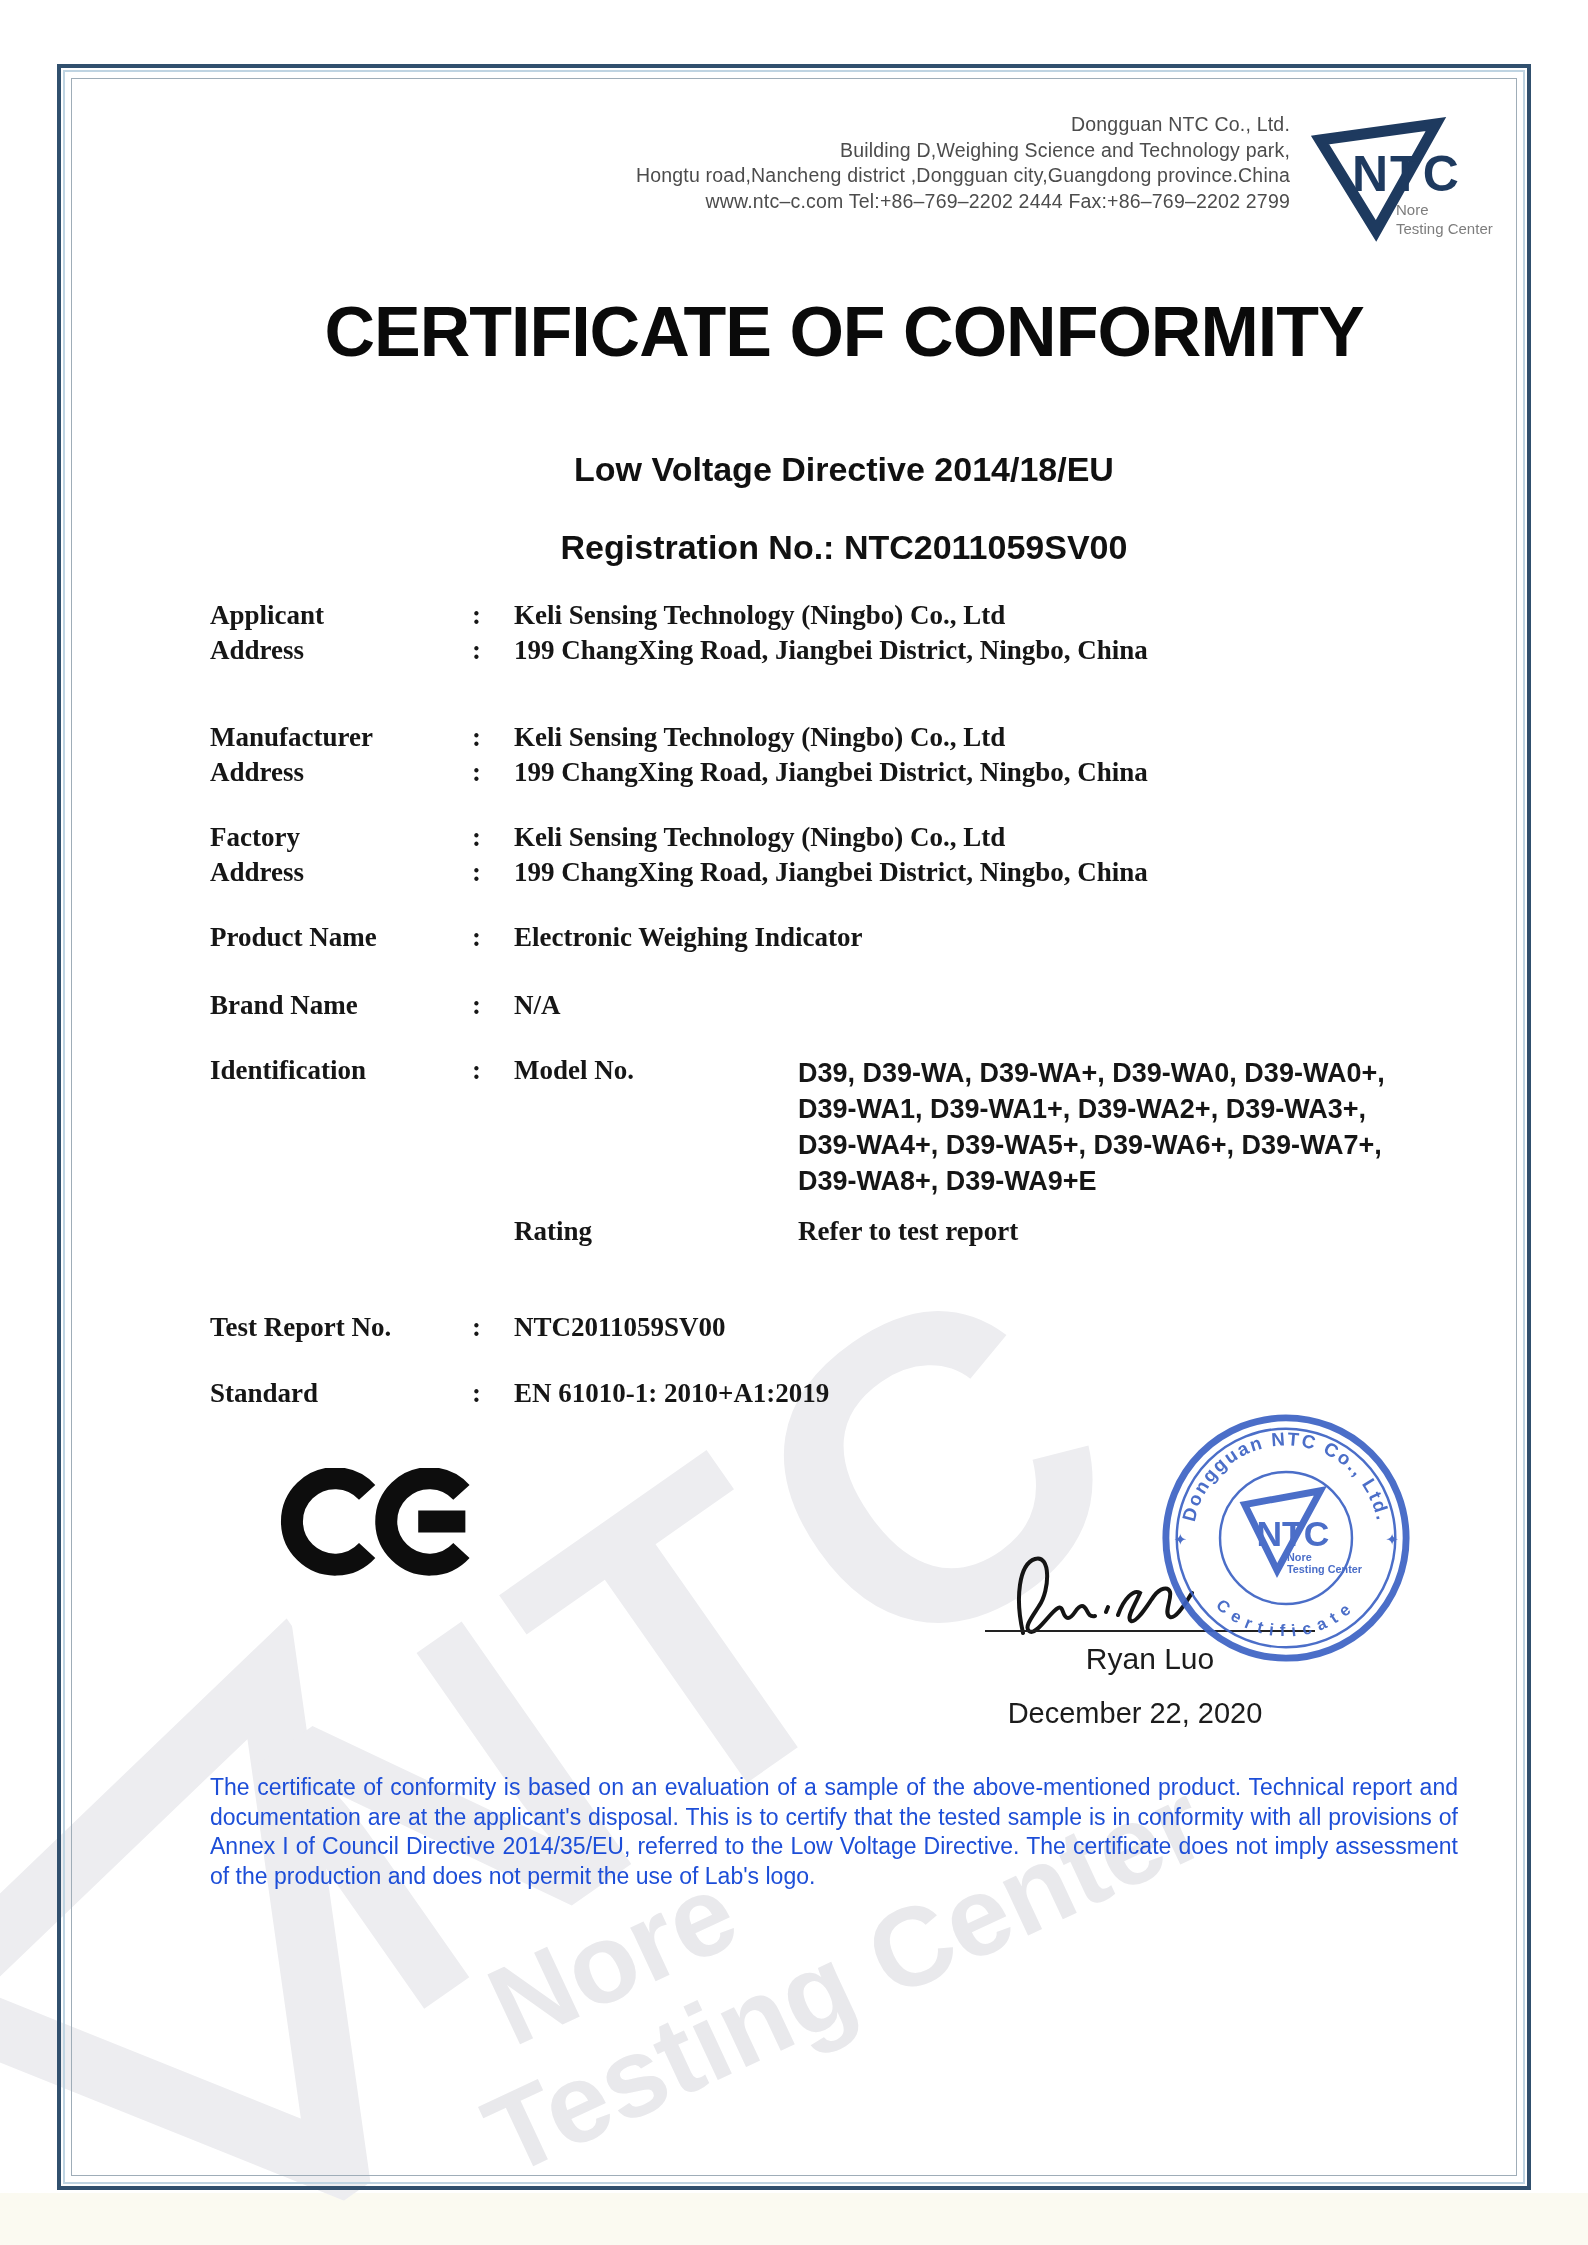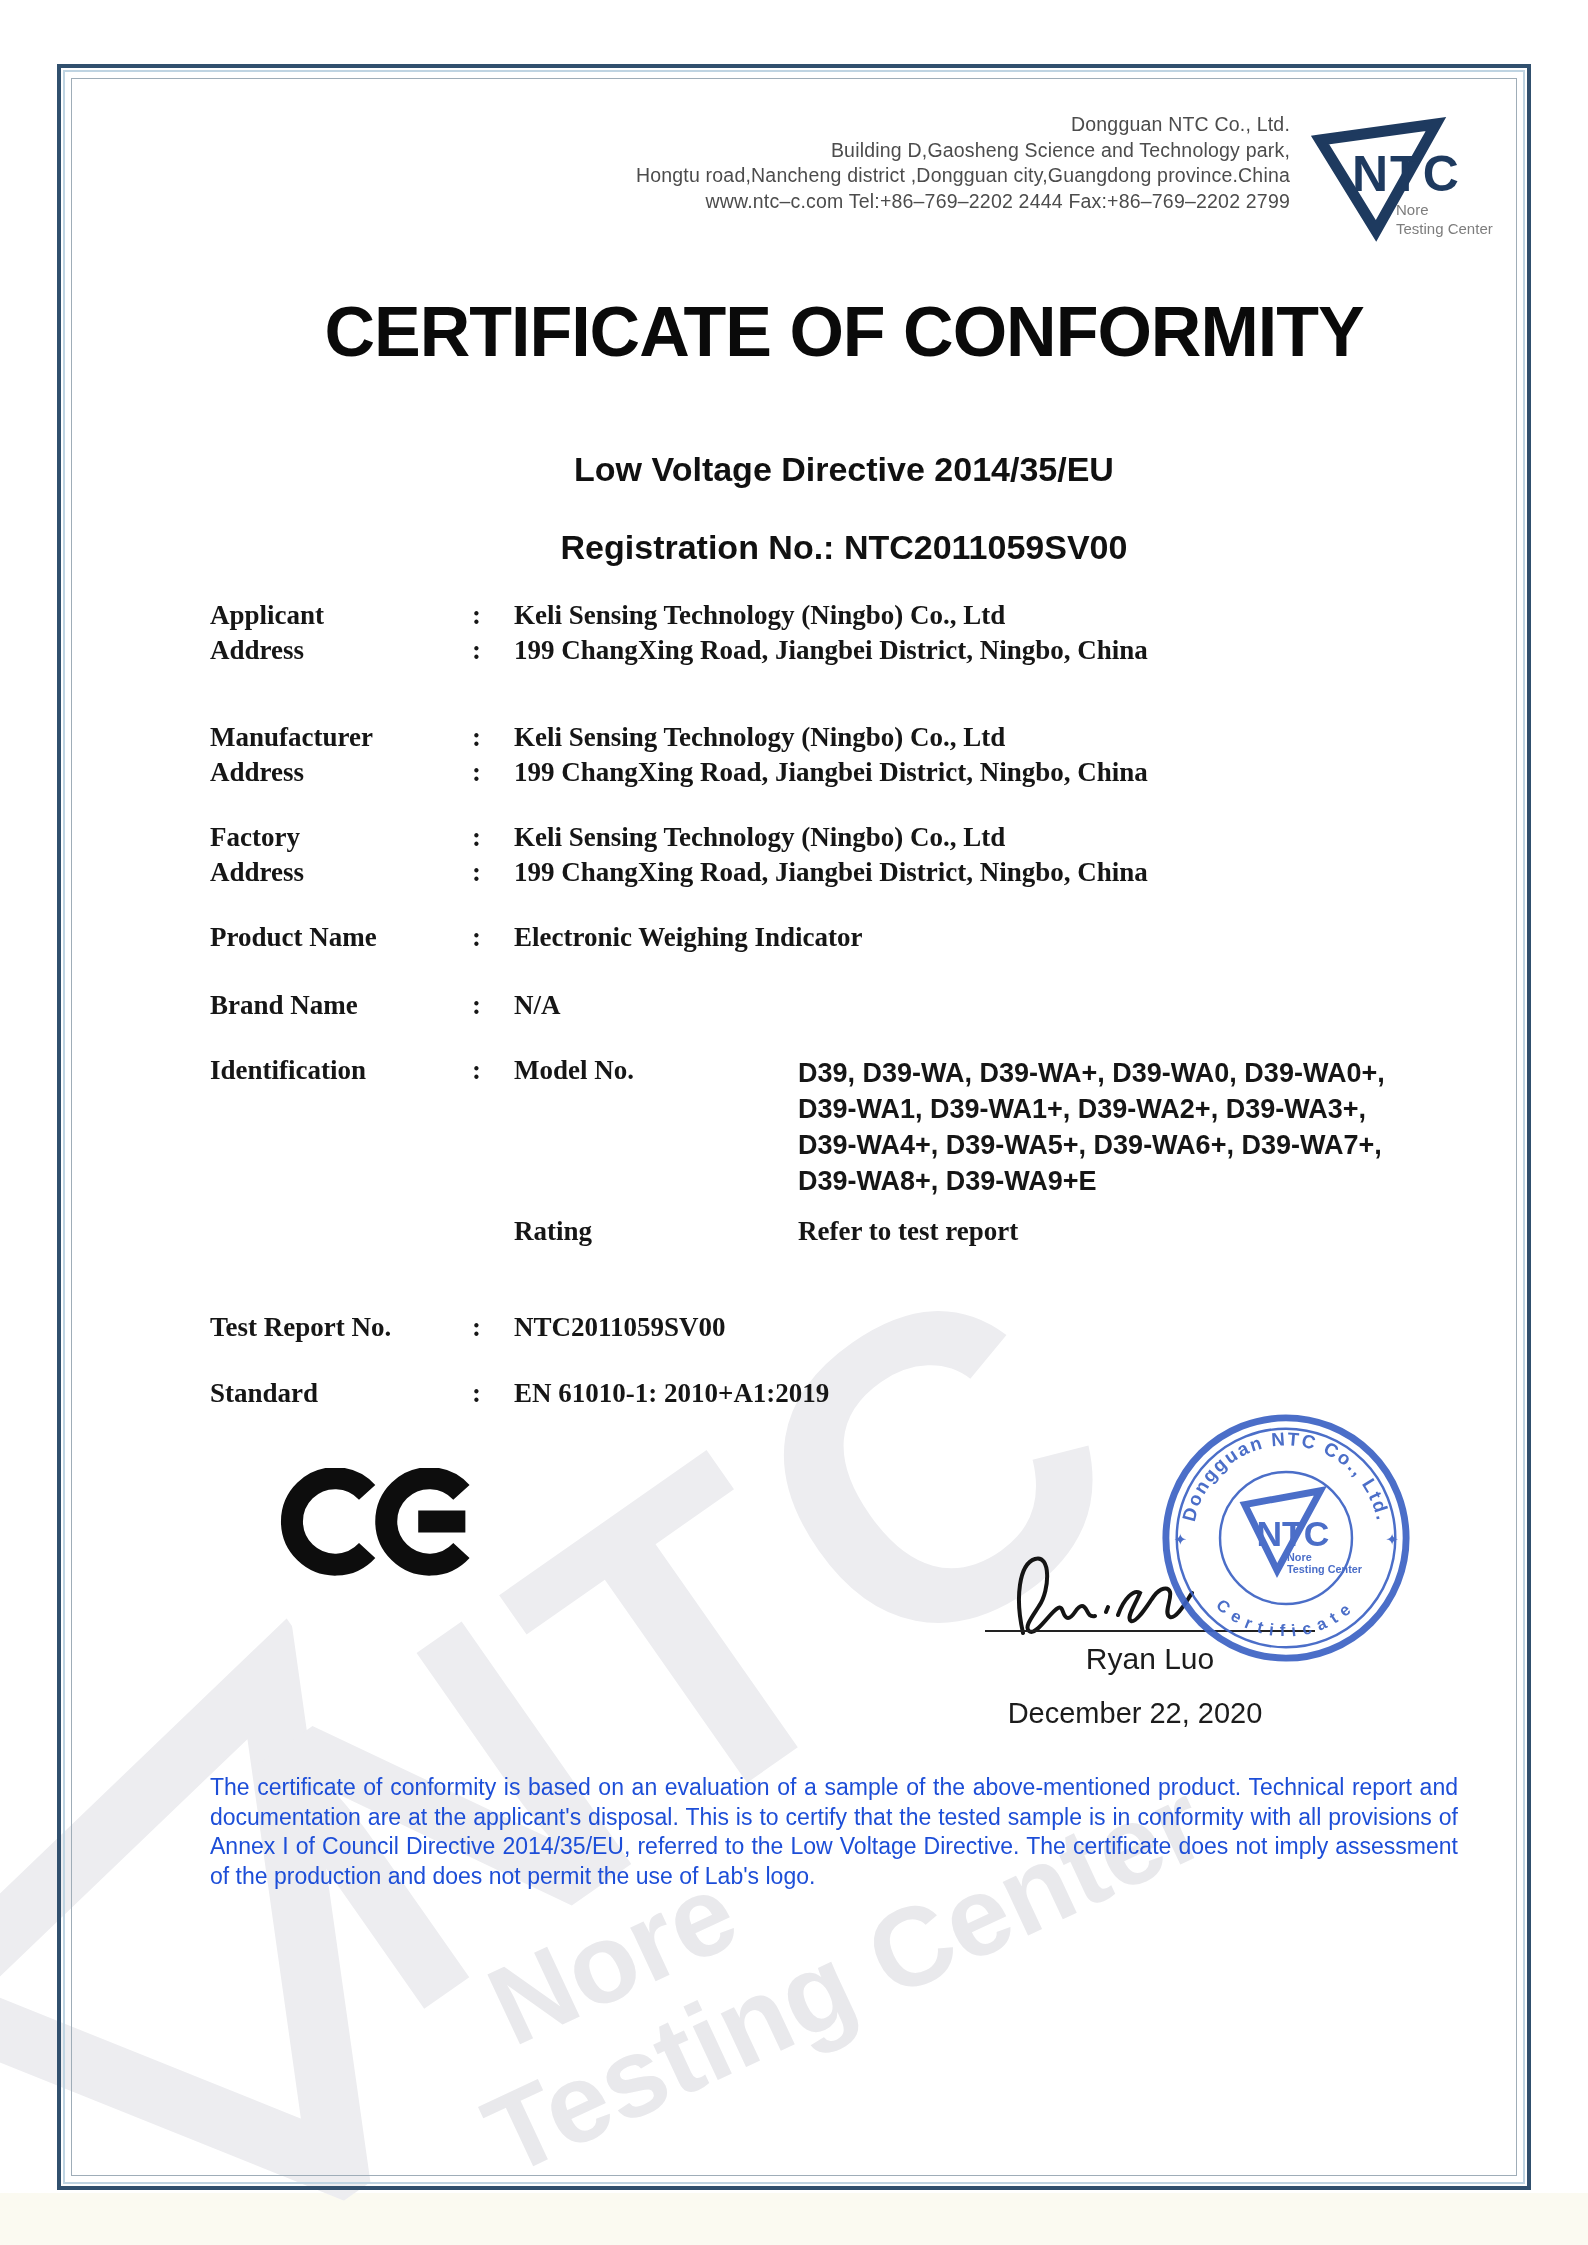--- a/index.html
+++ b/index.html
@@ -83,34 +83,34 @@
     <div class="l1">Nore</div>
     <div class="l2">Testing Center</div>
   </div>
 
   <div class="frame-outer"></div>
   <div class="frame-glow"></div>
   <div class="frame-inner"></div>
 
   <div class="header">
     <div>Dongguan  NTC  Co., Ltd.</div>
-    <div>Building D,Gaosheng Science and Technology park,</div>
+    <div>Building D,Weighing Science and Technology park,</div>
     <div>Hongtu road,Nancheng district ,Dongguan city,Guangdong province.China</div>
     <div>www.ntc–c.com  Tel:+86–769–2202 2444  Fax:+86–769–2202 2799</div>
   </div>
 
   <svg class="logo" viewBox="0 0 200 140">
     <path d="M 12,27 L 128,11 L 68,118 Z" fill="none" stroke="#1e3a5f" stroke-width="11"></path>
     <text x="44" y="78" font-size="50" font-weight="bold" fill="#1e3a5f" letter-spacing="2">NTC</text>
     <text x="88" y="102" font-size="15" fill="#7d7d7d">Nore</text>
     <text x="88" y="121" font-size="15" fill="#7d7d7d">Testing Center</text>
   </svg>
 
   <div class="title">CERTIFICATE OF CONFORMITY</div>
-  <div class="directive">Low Voltage Directive 2014/35/EU</div>
+  <div class="directive">Low Voltage Directive 2014/18/EU</div>
   <div class="registration">Registration No.: NTC2011059SV00</div>
 
   <div class="row" style="top:600px">
     <span class="lbl">Applicant</span>
     <span class="cl">:</span>
     <span class="val">Keli Sensing Technology (Ningbo) Co., Ltd</span>
   </div>
   <div class="row" style="top:635px">
     <span class="lbl">Address</span>
     <span class="cl">:</span>

